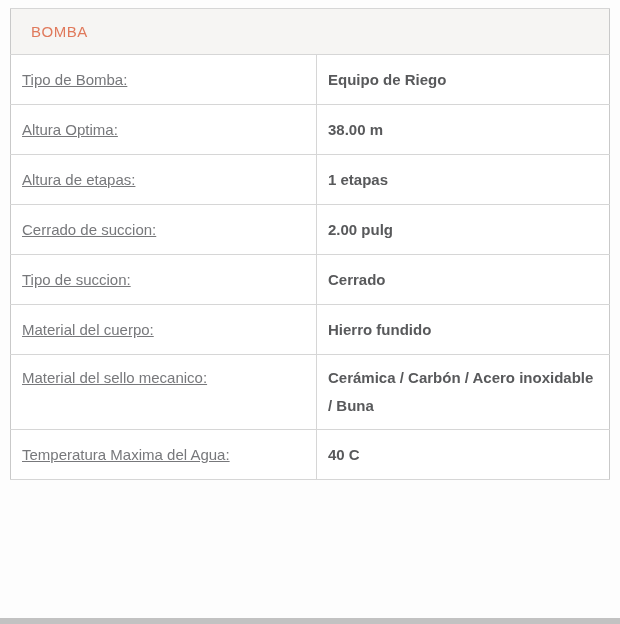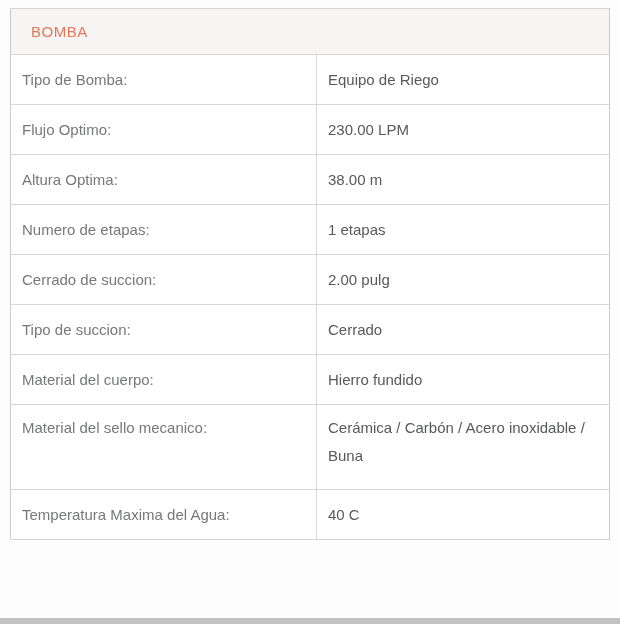--- a/index.html
+++ b/index.html
@@ -44,31 +44,32 @@
   }
   td{
     vertical-align:middle;
     line-height:19px;
     padding:15px 8px 15px 11px;
   }
   td.label{
     width:306px;
     color:var(--label);
     border-left:none;
+    text-decoration:underline;
   }
   td.value{
     color:var(--value);
-    font-weight:400;
+    font-weight:700;
     border-right:none;
   }
   tr.multiline td{
     vertical-align:top;
     line-height:28px;
     padding-top:9px;
-    padding-bottom:19px;
+    padding-bottom:9px;
   }
   .bottom-strip{
     position:absolute;
     left:0;
     bottom:0;
     width:620px;
     height:6px;
     background:var(--strip);
   }
 </style>
@@ -80,29 +81,25 @@
     <tr>
       <th class="table-title" colspan="2">BOMBA</th>
     </tr>
   </thead>
   <tbody id="rows">
       <tr>
     <td class="label">Tipo de Bomba:</td>
     <td class="value">Equipo de Riego</td>
   </tr>
       <tr>
-    <td class="label">Flujo Optimo:</td>
-    <td class="value">230.00 LPM</td>
-  </tr>
-      <tr>
     <td class="label">Altura Optima:</td>
     <td class="value">38.00 m</td>
   </tr>
       <tr>
-    <td class="label">Numero de etapas:</td>
+    <td class="label">Altura de etapas:</td>
     <td class="value">1 etapas</td>
   </tr>
       <tr>
     <td class="label">Cerrado de succion:</td>
     <td class="value">2.00 pulg</td>
   </tr>
       <tr>
     <td class="label">Tipo de succion:</td>
     <td class="value">Cerrado</td>
   </tr>

